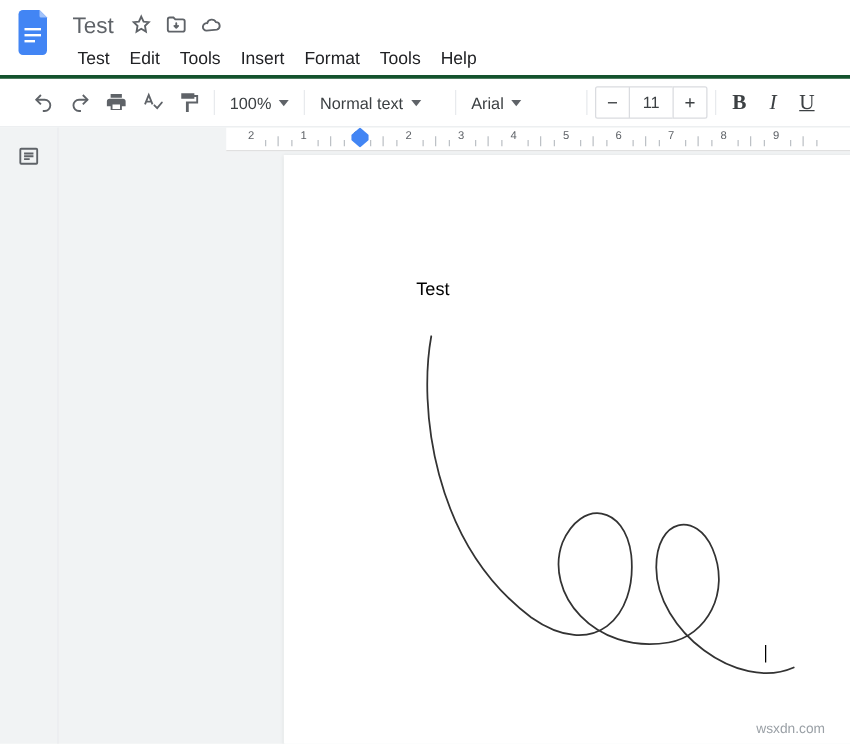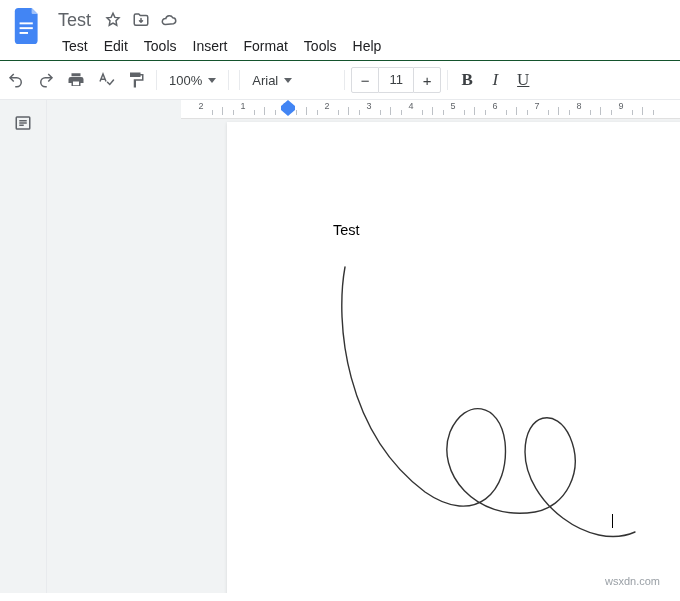--- a/index.html
+++ b/index.html
@@ -9,21 +9,21 @@
   .docs-logo svg{width:30px;height:36px}
   .title-area{flex:1;min-width:0}
   .title-row{display:flex;align-items:center;gap:8px;height:24px}
   .doc-title{font-size:18px;color:#5f6368;padding:1px 4px}
   .title-icon{color:#5f6368;display:flex;align-items:center;justify-content:center;width:20px;height:20px}
   .title-icon svg{width:18px;height:18px}
   .menu-row{display:flex;align-items:center;height:28px;gap:0}
   .menu-item{font-size:14px;color:#202124;padding:4px 8px;border-radius:4px;cursor:pointer}
   .last-edit{margin-left:auto;color:#5f6368;font-size:13px;text-decoration:underline;cursor:pointer;white-space:nowrap;padding-right:6px}
   
-  .toolbar{display:flex;align-items:center;height:38px;border-top:1px solid #14532d;border-bottom:1px solid #e8eaed;padding:0 2px;gap:2px;font-size:13px;color:#5f6368}
+  .toolbar{display:flex;align-items:center;height:38px;border-top:3px solid #14532d;border-bottom:1px solid #e8eaed;padding:0 22px;gap:2px;font-size:13px;color:#5f6368}
   .tb-btn{width:28px;height:28px;display:flex;align-items:center;justify-content:center;border-radius:2px;cursor:pointer}
   .tb-btn svg{width:18px;height:18px}
   .sep{width:1px;height:20px;background:#e8eaed;margin:0 4px}
   .combo{display:flex;align-items:center;height:26px;padding:0 6px;gap:6px;cursor:pointer;color:#3c4043}
   .combo .caret{border-left:4px solid transparent;border-right:4px solid transparent;border-top:5px solid #5f6368}
   .font-size-group{display:flex;align-items:center;height:26px}
   .fs-btn{width:26px;height:24px;border:1px solid #dadce0;background:#fff;display:flex;align-items:center;justify-content:center;cursor:pointer;font-size:15px;color:#3c4043}
   .fs-btn.left{border-radius:2px 0 0 2px}
   .fs-btn.right{border-radius:0 2px 2px 0}
   .fs-val{width:34px;height:24px;border-top:1px solid #dadce0;border-bottom:1px solid #dadce0;text-align:center;font-size:13px;line-height:24px;color:#3c4043}
@@ -123,20 +123,24 @@
       <svg viewBox="0 0 24 24" fill="#5f6368">
         <path d="M18 4V2H4v6h14V6h2v5H9v11h3V13h10V4z"></path>
       </svg>
     </div>
   <div class="sep"></div>
   <div class="combo">
     <span>100%</span>
       <span class="caret"></span>
   </div>
   <div class="sep"></div>
+  <div class="combo" style="min-width:96px">
+    <span>Normal text</span>
+      <span class="caret"></span>
+  </div>
   <div class="sep"></div>
   <div class="combo" style="min-width:80px">
     <span>Arial</span>
       <span class="caret"></span>
   </div>
   <div class="sep"></div>
   <div class="font-size-group">
     <div class="fs-btn left">−</div>
     <div class="fs-val">11</div>
     <div class="fs-btn right">+</div>

